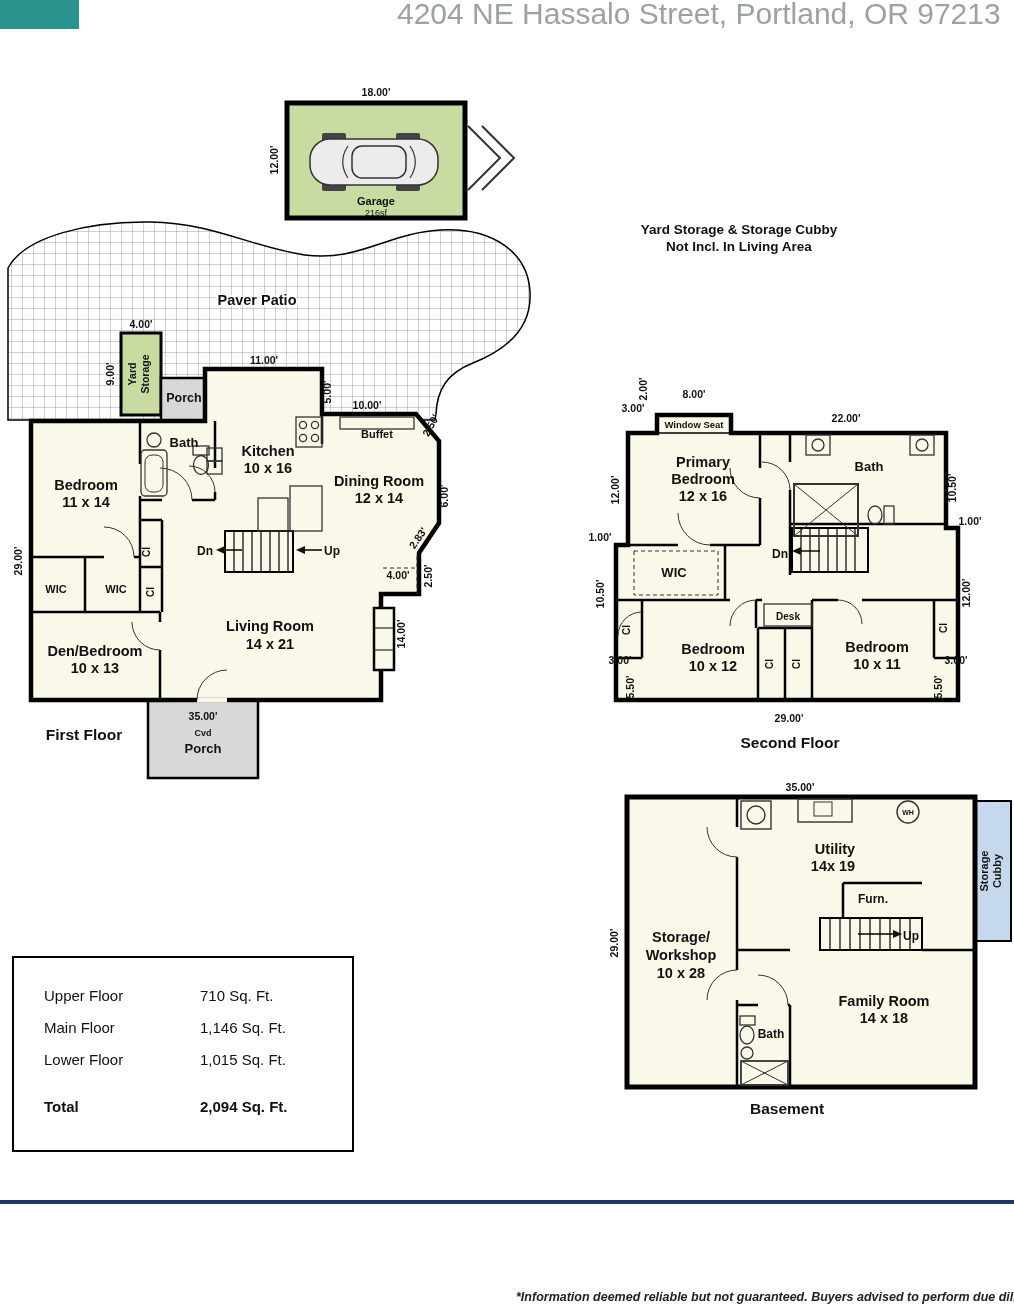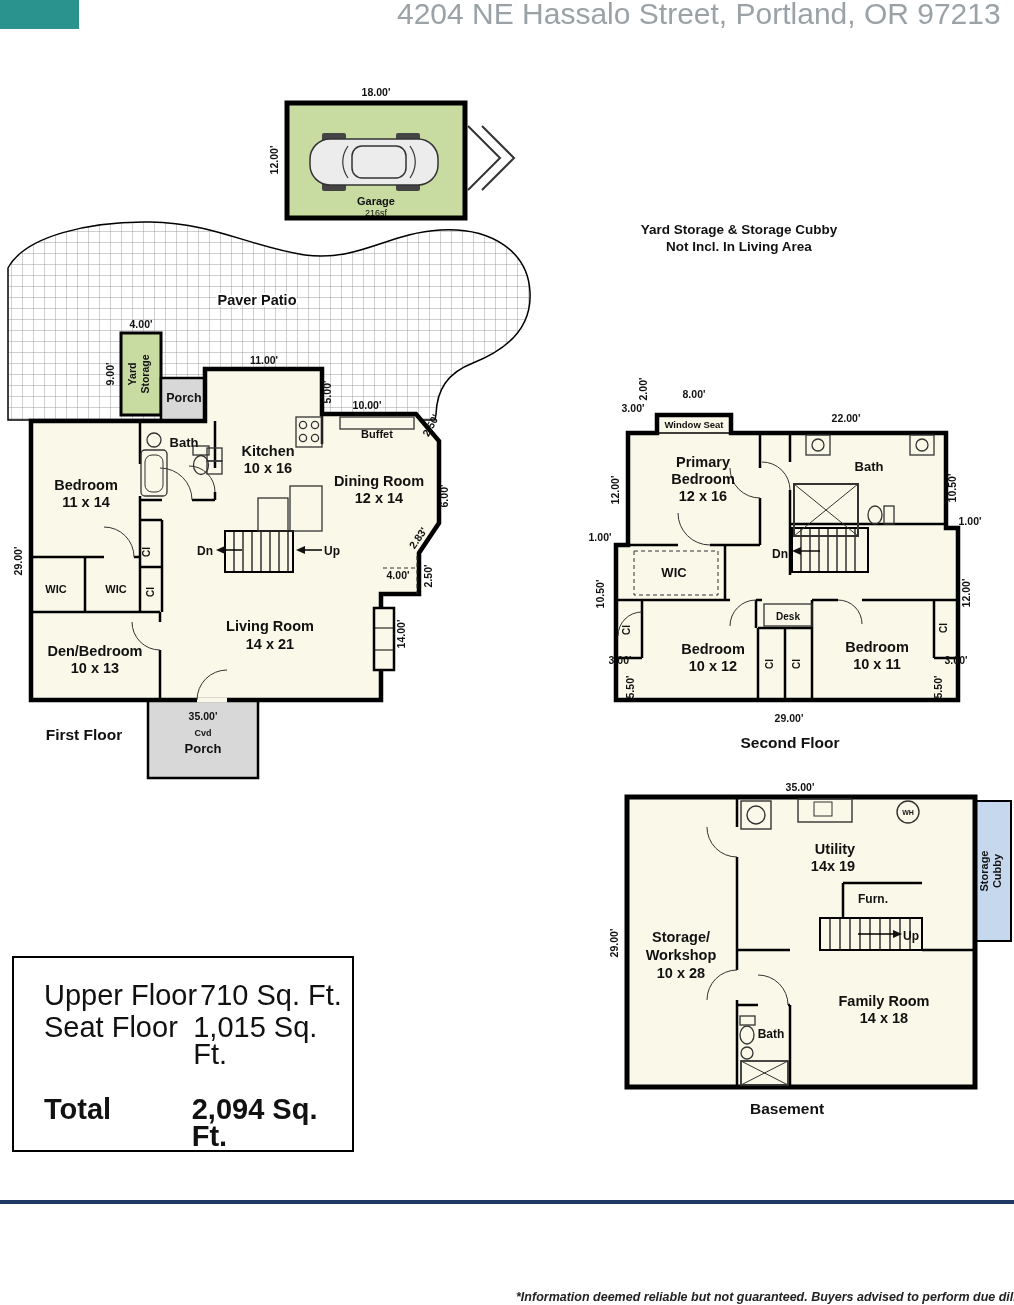--- a/index.html
+++ b/index.html
@@ -13,24 +13,24 @@
   svg text{font-family:"Liberation Sans",sans-serif;fill:#111;}
   .dim{font-size:10.5px;font-weight:700;}
   .room{font-size:14.5px;font-weight:700;}
   .room-sm{font-size:12.5px;font-weight:700;}
   .tiny{font-size:9.5px;font-weight:700;}
   .micro{font-size:7px;font-weight:700;}
   .floor-title{font-size:15.5px;font-weight:700;}
   .halo{stroke:#fff;stroke-width:4px;paint-order:stroke;}
   
   #summary{left:12px;top:956px;width:342px;height:196px;border:2px solid #000;background:#fff;box-sizing:border-box;}
-  .sumrow{display:flex;margin:0 0 5px 30px;font-size:29px;color:#111;line-height:27px;}
+  .sumrow{display:flex;margin:0 0 5px 30px;font-size:15px;color:#111;line-height:27px;}
   .sumrow .l{width:156px;}
   #summary .first{margin-top:24px;}
-  #summary .total{margin-top:28px;font-weight:700;}
+  #summary .total{margin-top:20px;font-weight:700;}
   
   #navy-rule{left:0;top:1200px;width:1014px;height:4px;background:#1F3864;}
   #disclaimer{left:516px;top:1290px;width:498px;font-size:12.5px;font-style:italic;font-weight:700;color:#222;white-space:nowrap;overflow:hidden;}
 </style>
 </head>
 <body>
 
 <div class="abs" id="brand-block"></div>
 <div class="abs" id="addr">4204 NE Hassalo Street, Portland, OR 97213</div>
 
@@ -280,21 +280,25 @@
     <text class="dim" text-anchor="middle" transform="translate(618,943) rotate(-90)">29.00'</text>
   </g>
 </svg>
 
 <div class="abs" id="summary">
   <div class="sumrow first">
     <span class="l">Upper Floor</span>
     <span class="v">710 Sq. Ft.</span>
   </div>
   <div class="sumrow">
-    <span class="l">Seat Floor</span>
+    <span class="l">Main Floor</span>
+    <span class="v">1,146 Sq. Ft.</span>
+  </div>
+  <div class="sumrow">
+    <span class="l">Lower Floor</span>
     <span class="v">1,015 Sq. Ft.</span>
   </div>
   <div class="sumrow total">
     <span class="l">Total</span>
     <span class="v">2,094 Sq. Ft.</span>
   </div>
 </div>
 
 <div class="abs" id="navy-rule"></div>
 <div class="abs" id="disclaimer">*Information deemed reliable but not guaranteed. Buyers advised to perform due diligence</div>

